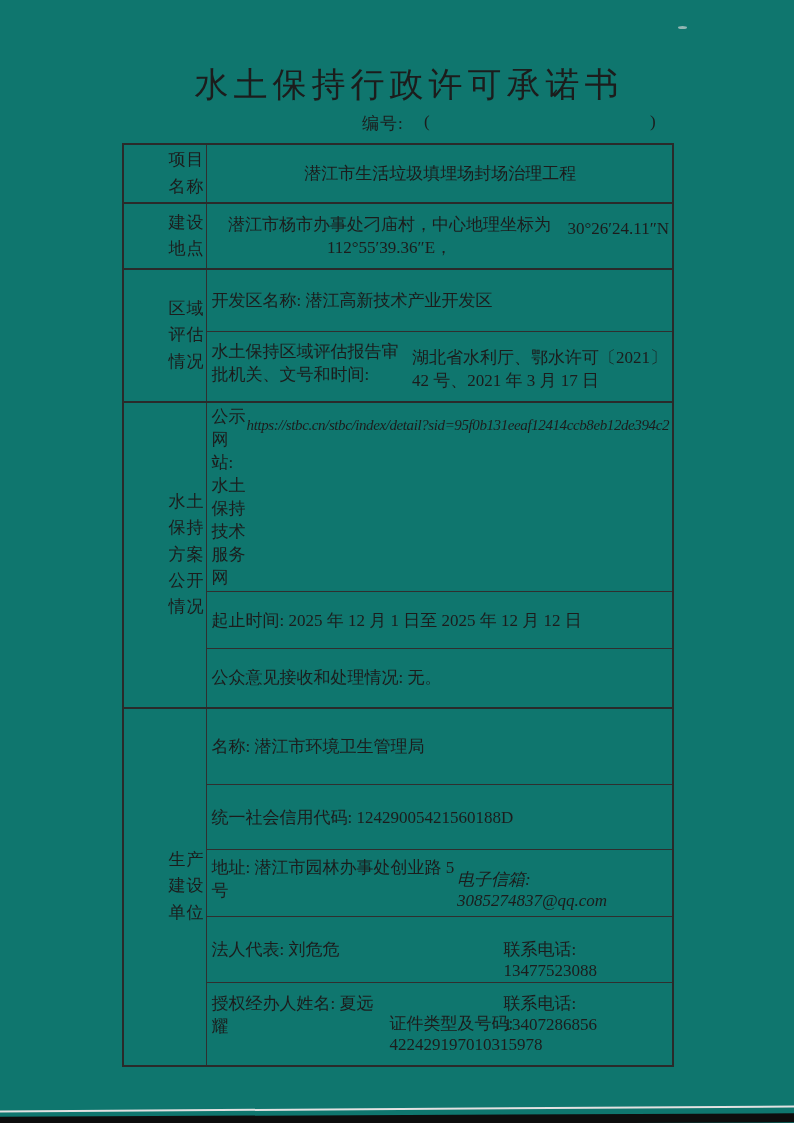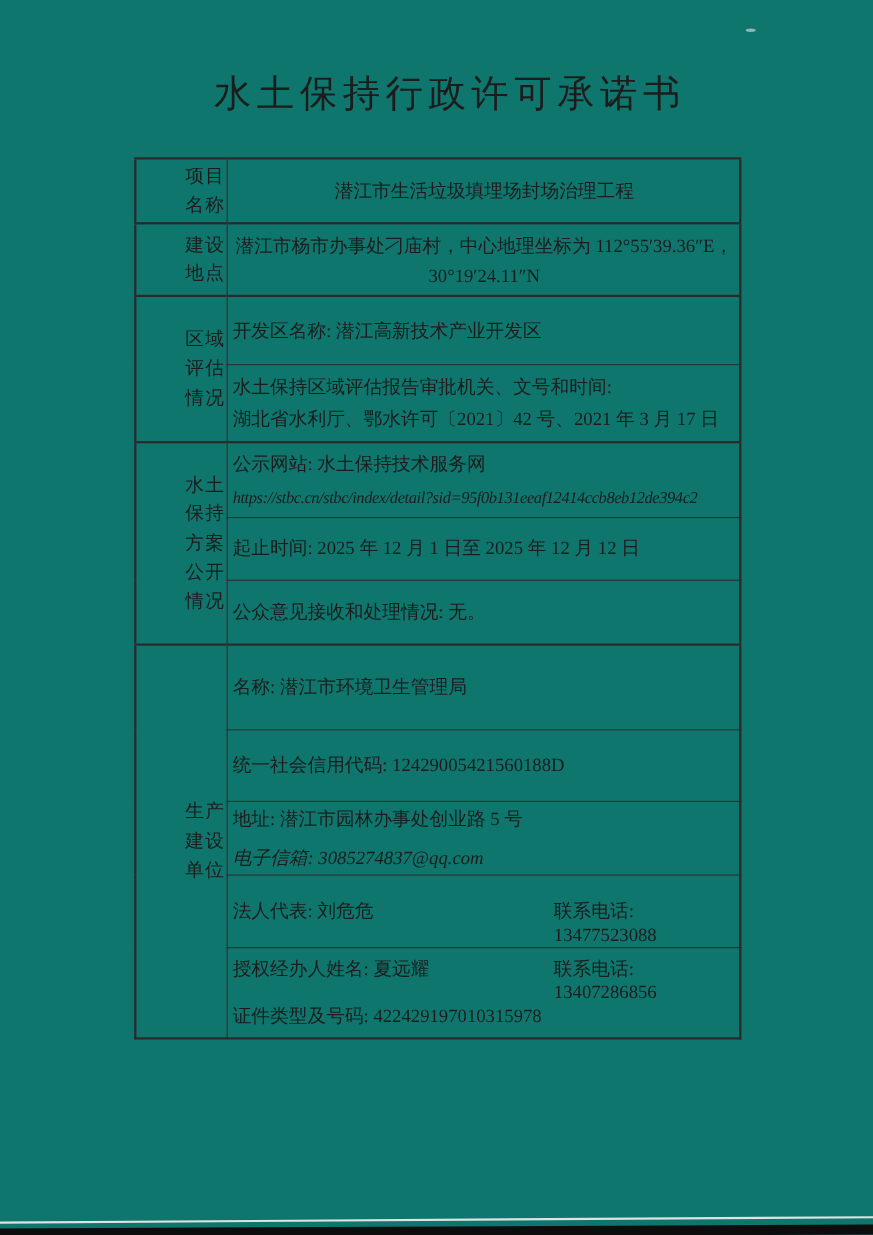--- a/index.html
+++ b/index.html
@@ -47,21 +47,21 @@
     width:83px;
     text-align:right;
     font-size:17px;
     line-height:1.55;
     letter-spacing:1px;
     white-space:pre-line;
   }
   td.val { font-size:17px; padding:2px 3px 2px 5px; }
   td.center { text-align:center; }
 
-  .stack { display:flex; flex-direction:column; justify-content:flex-start; }
+  .stack { display:flex; flex-direction:row; justify-content:flex-start; }
   .gap-sm > * + * { margin-top:6px; }
   .gap-md > * + * { margin-top:12px;font-style:italic; }
   .gap-lg > * + * { margin-top:20px; }
 
   .url { font-size:15px; letter-spacing:-0.4px; white-space:nowrap; }
 
   .pair { position:relative; }
   .pair .right { position:absolute; left:276px; top:0;margin-left:16px; }
 
   
@@ -83,20 +83,25 @@
     background:#0d0d0d; transform:rotate(-0.25deg);
   }
 </style>
 </head>
 <body>
 
 <div class="page">
 
   <h1 class="doc-title">水土保持行政许可承诺书</h1>
 
+  <div class="serial-line">
+    <span class="serial-label">编号:</span>
+    <span class="serial-open">(</span>
+    <span class="serial-close">)</span>
+  </div>
 
   <table class="permit">
     <colgroup>
         <col style="width:83px">
         <col>
       </colgroup>
 
     <tbody>
         <tr class="sec r59">
       <th class="hdr">项目
@@ -105,21 +110,21 @@
         <span>潜江市生活垃圾填埋场封场治理工程</span>
       </td>
     </tr>
 
     <tr class="sec r66">
       <th class="hdr">建设
 地点</th>
       <td class="val center">
         <div class="stack gap-sm">
           <div>潜江市杨市办事处刁庙村，中心地理坐标为 112°55′39.36″E，</div>
-          <div>30°19′24.11″N</div>
+          <div>30°26′24.11″N</div>
         </div>
       </td>
     </tr>
 
     <tr class="sec r62">
       <th class="hdr" rowspan="2">区域
 评估
 情况</th>
       <td class="val">
         <span>开发区名称: 潜江高新技术产业开发区</span>

